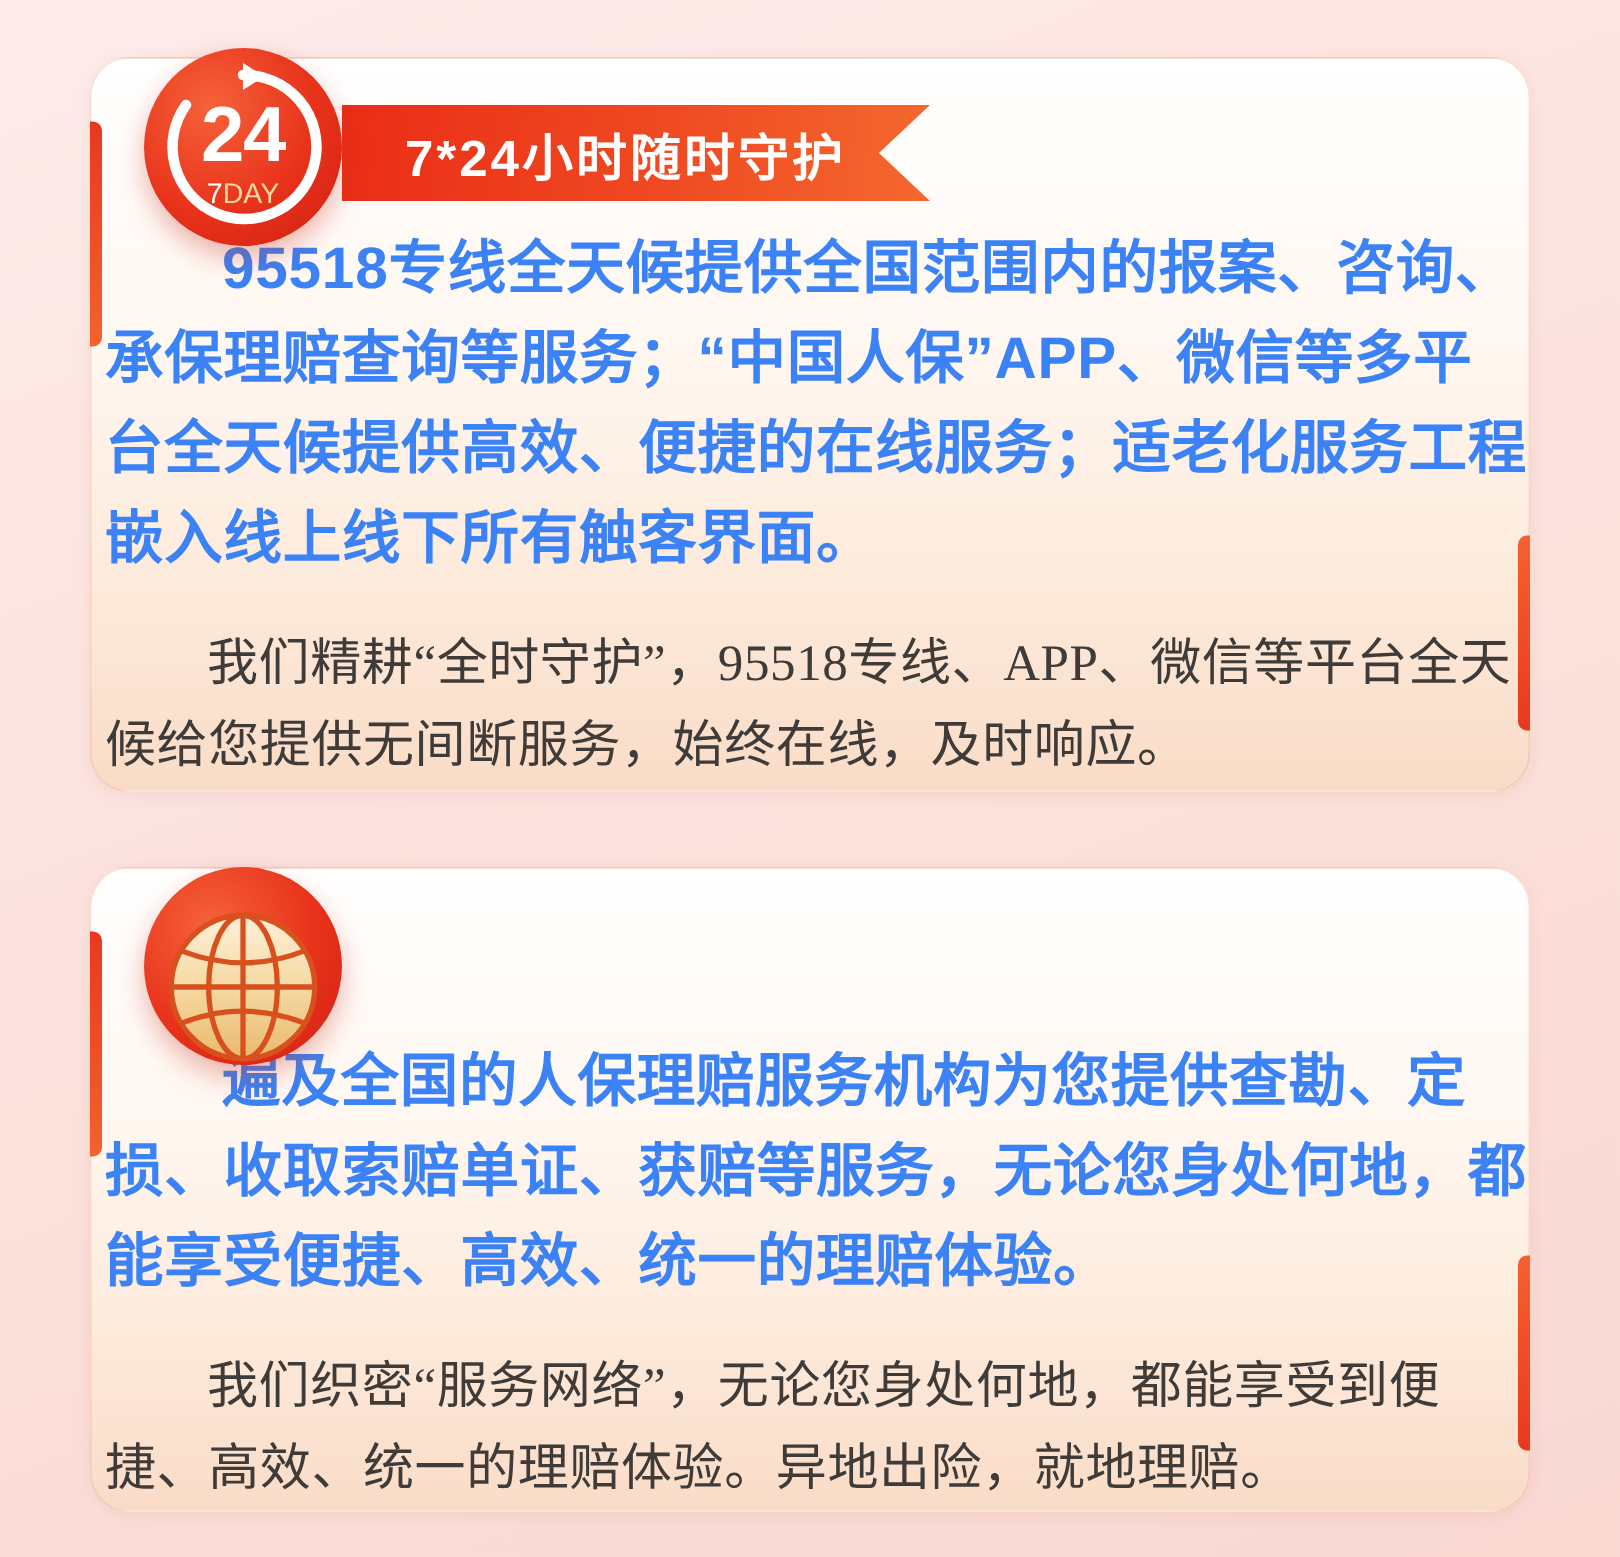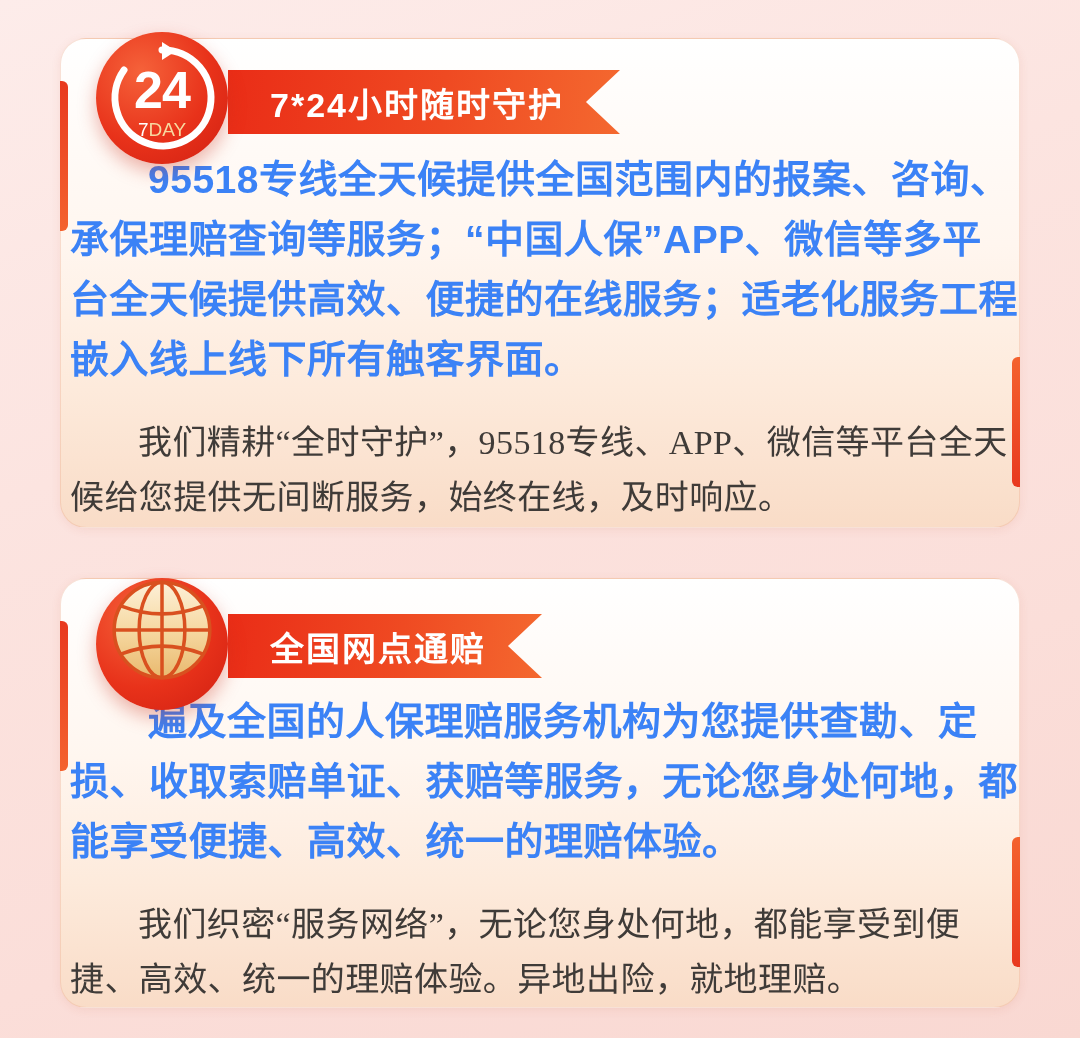--- a/index.html
+++ b/index.html
@@ -82,21 +82,21 @@
   .badge {
     position: absolute;
     left: 96px;
     width: 132px;
     height: 132px;
     border-radius: 50%;
     background: radial-gradient(circle at 34% 30%, #f5623a 0%, #e8321a 55%, #d01f12 100%);
     box-shadow: 0 8px 18px rgba(200, 50, 30, 0.35);
     z-index: 4;
     display: flex;
-    align-items: flex-start;
+    align-items: flex-end;
     justify-content: center;
   }
   .badge-1 { top: 32px; }
   .badge-2 { top: 578px; }
 
   .badge-24 {
     position: relative;
     width: 132px;
     height: 132px;
     display: flex;
@@ -204,20 +204,19 @@
         <circle cx="50" cy="50" r="46"></circle>
         <line x1="4" y1="50" x2="96" y2="50"></line>
         <line x1="50" y1="4" x2="50" y2="96"></line>
         <ellipse cx="50" cy="50" rx="22" ry="46"></ellipse>
         <path d="M11 27 Q50 42 89 27"></path>
         <path d="M11 73 Q50 58 89 73"></path>
       </g>
     </svg>
   </div>
 
-  <div class="ribbon ribbon-2">全国网点通赔</div>
 
   <div class="content content-2">
     <p class="main-text main-text-2">遍及全国的人保理赔服务机构为您提供查勘、定损、收取索赔单证、获赔等服务，无论您身处何地，都能享受便捷、高效、统一的理赔体验。</p>
     <p class="sub-text">我们织密“服务网络”，无论您身处何地，都能享受到便捷、高效、统一的理赔体验。异地出险，就地理赔。</p>
   </div>
 
 </div>
 
 </body></html>

